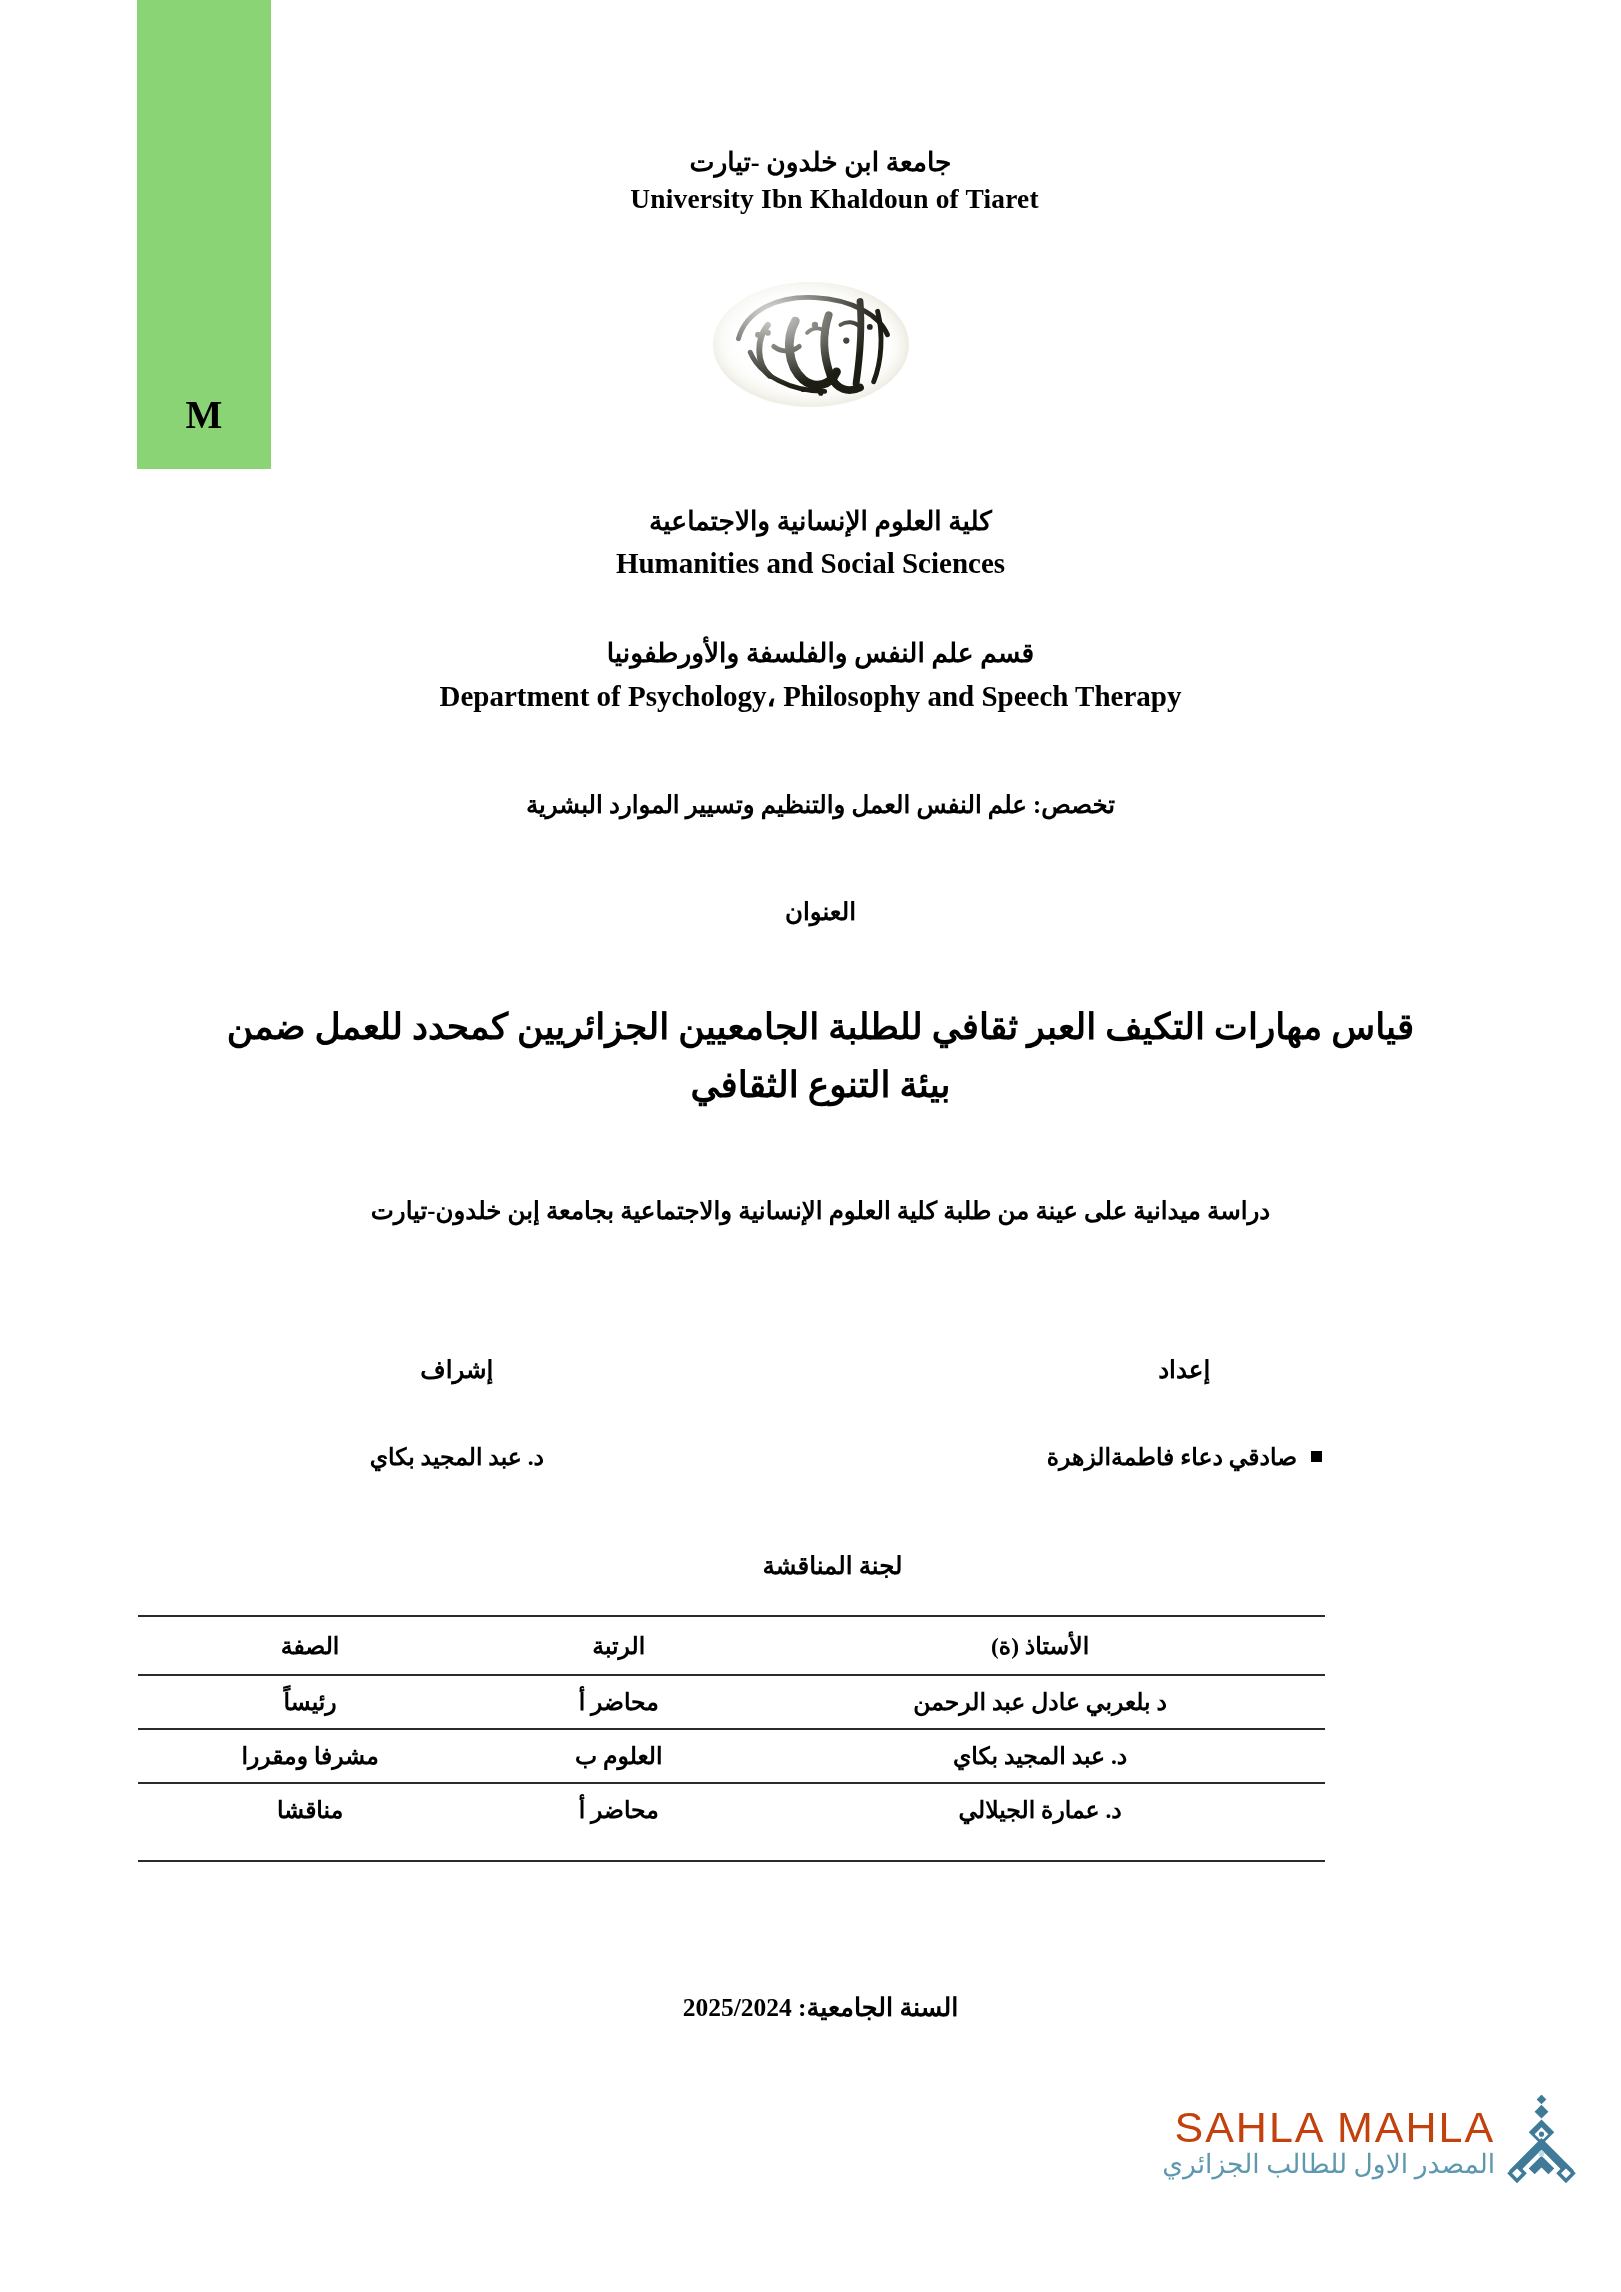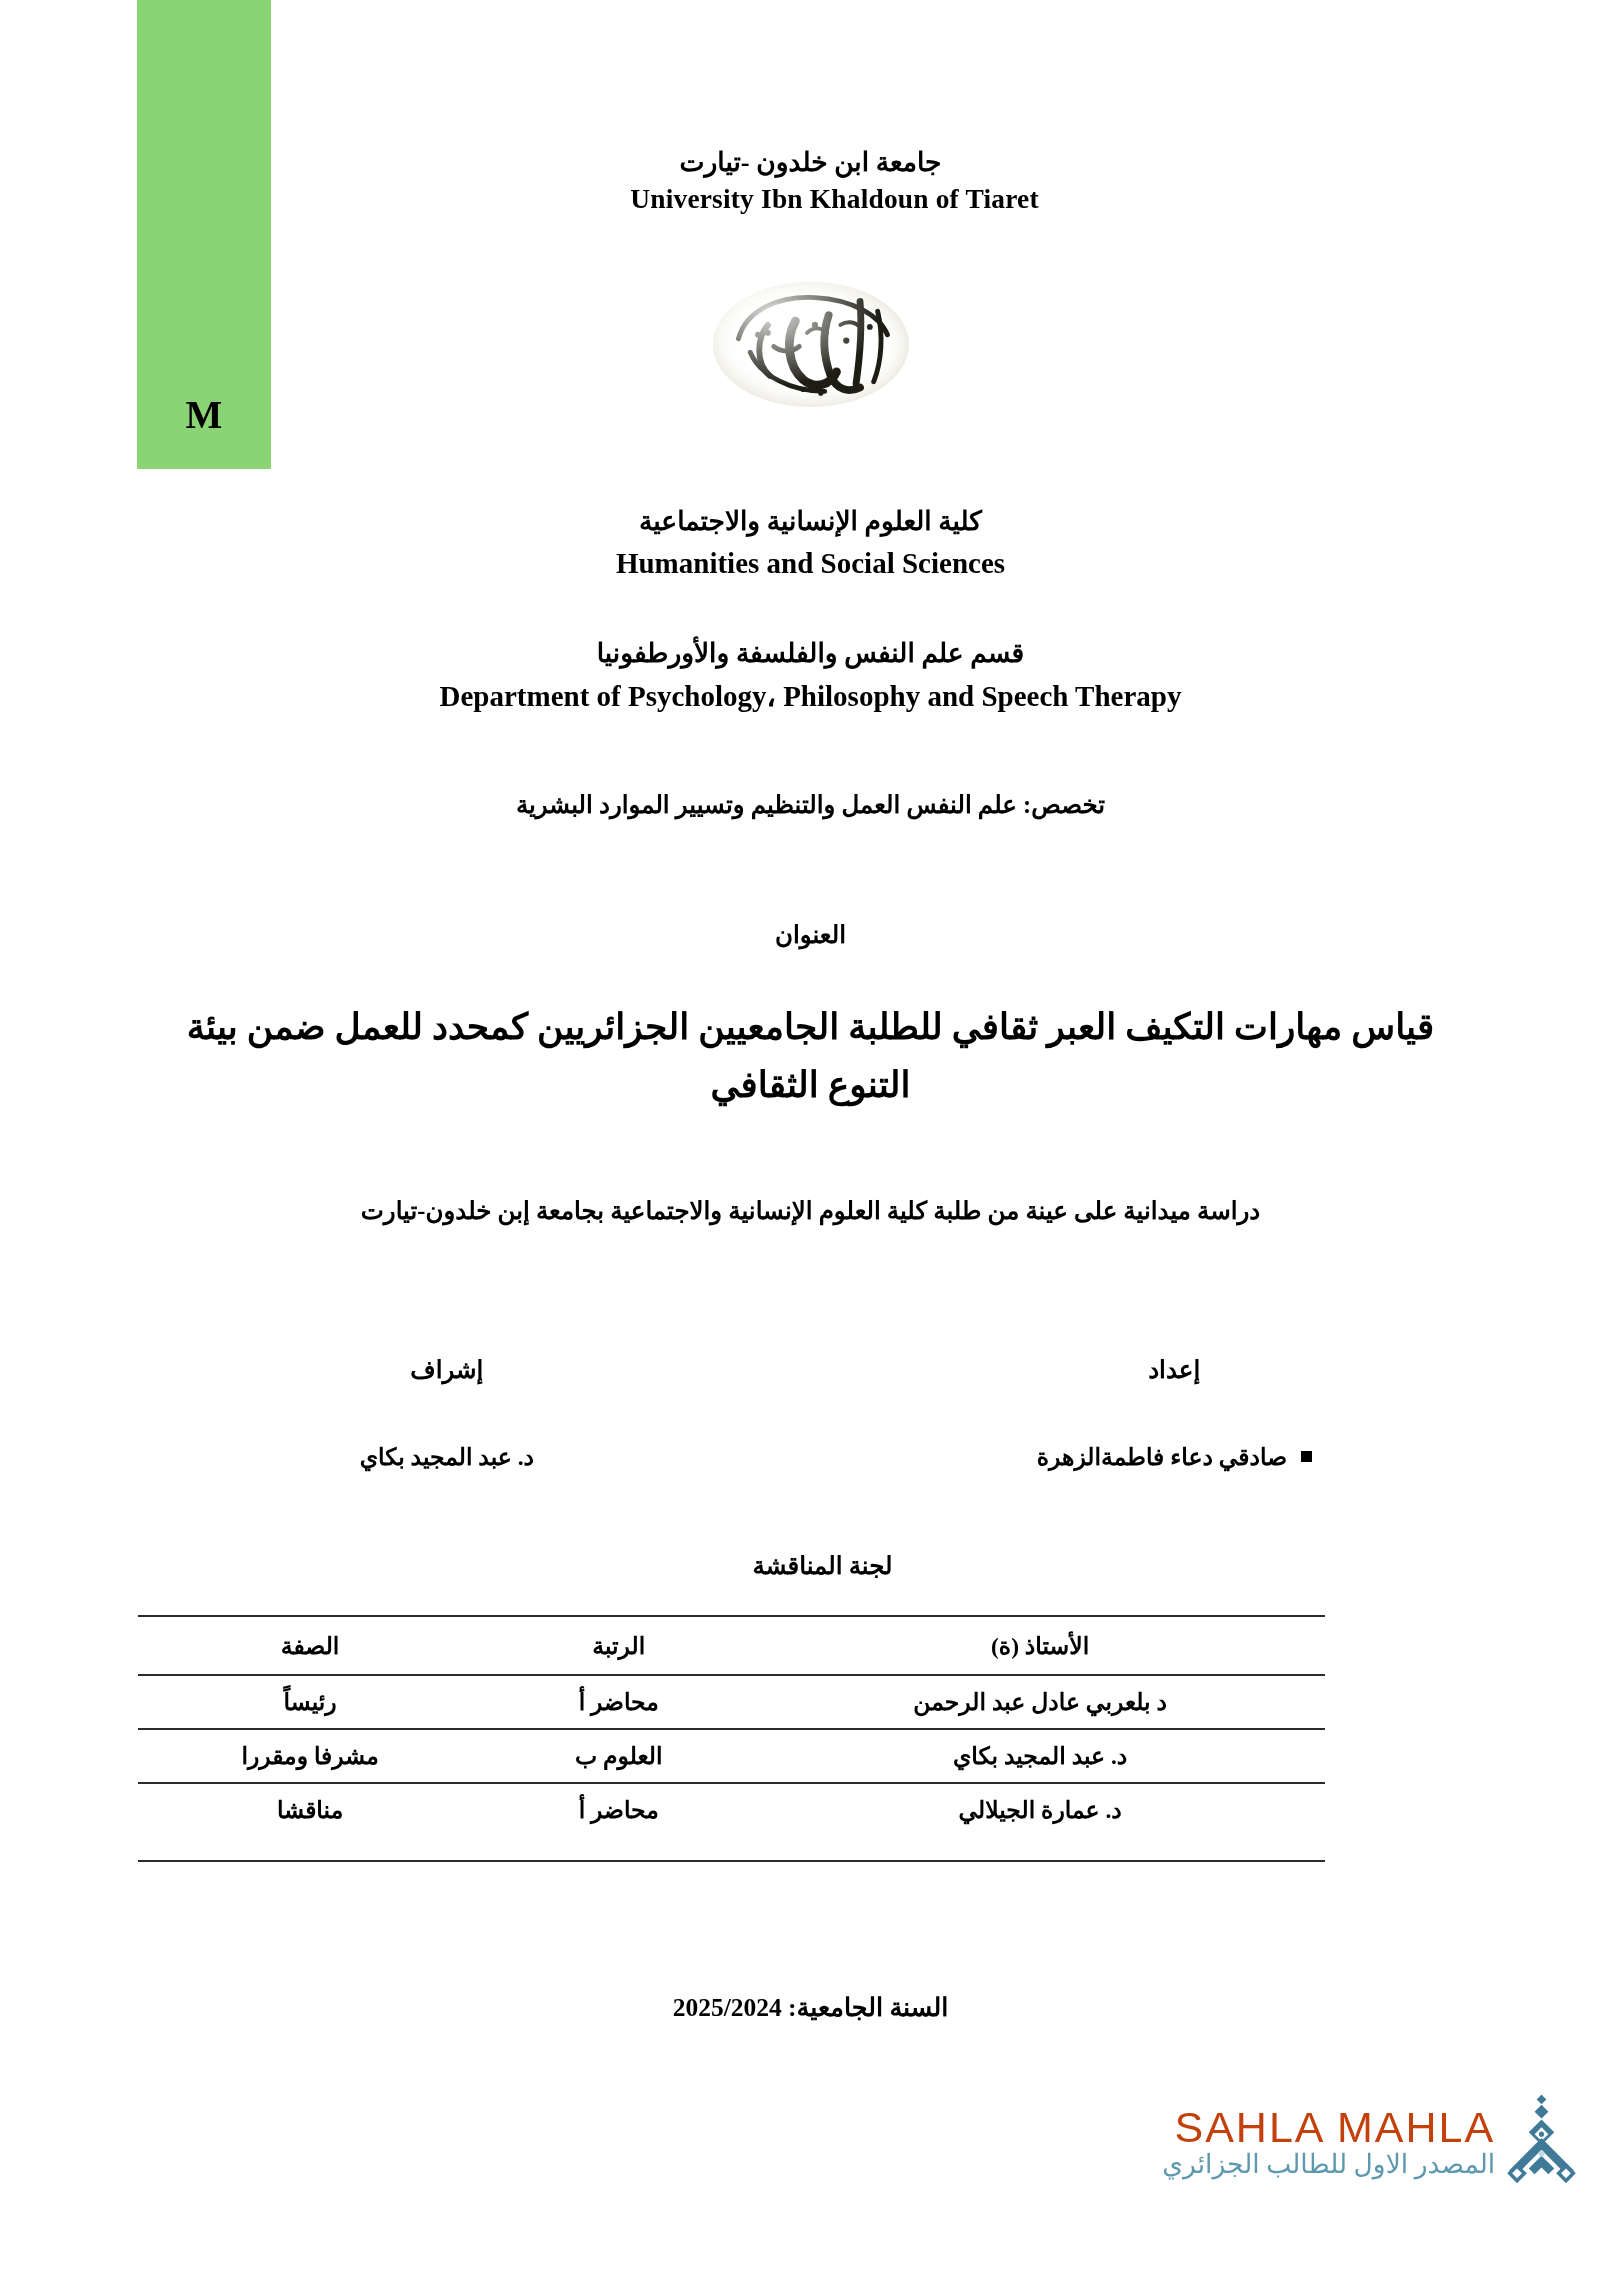--- a/index.html
+++ b/index.html
@@ -44,20 +44,21 @@
   .page {
     position: absolute;
     inset: 0;
     padding: 0;
   }
 
   .ar {
     font-family: "Liberation Serif", "DejaVu Serif", serif;
     font-weight: bold;
     direction: rtl;
+    padding-left: 20px;
   }
   .en {
     font-family: "Liberation Serif", "DejaVu Serif", serif;
     font-weight: bold;
     direction: ltr;
   }
 
   
   .header {
     position: absolute;
@@ -129,21 +130,21 @@
   .degree .d-line {
     font-size: 24.5px;
     line-height: 2.1;
   }
 
   
   .title-label {
     position: absolute;
     left: 0;
     right: 0;
-    top: 920px;
+    top: 897px;
     text-align: center;
     font-size: 24.5px;
   }
   .title-main {
     position: absolute;
     left: 182px;
     right: 182px;
     top: 998px;
     text-align: center;
     font-size: 36px;

